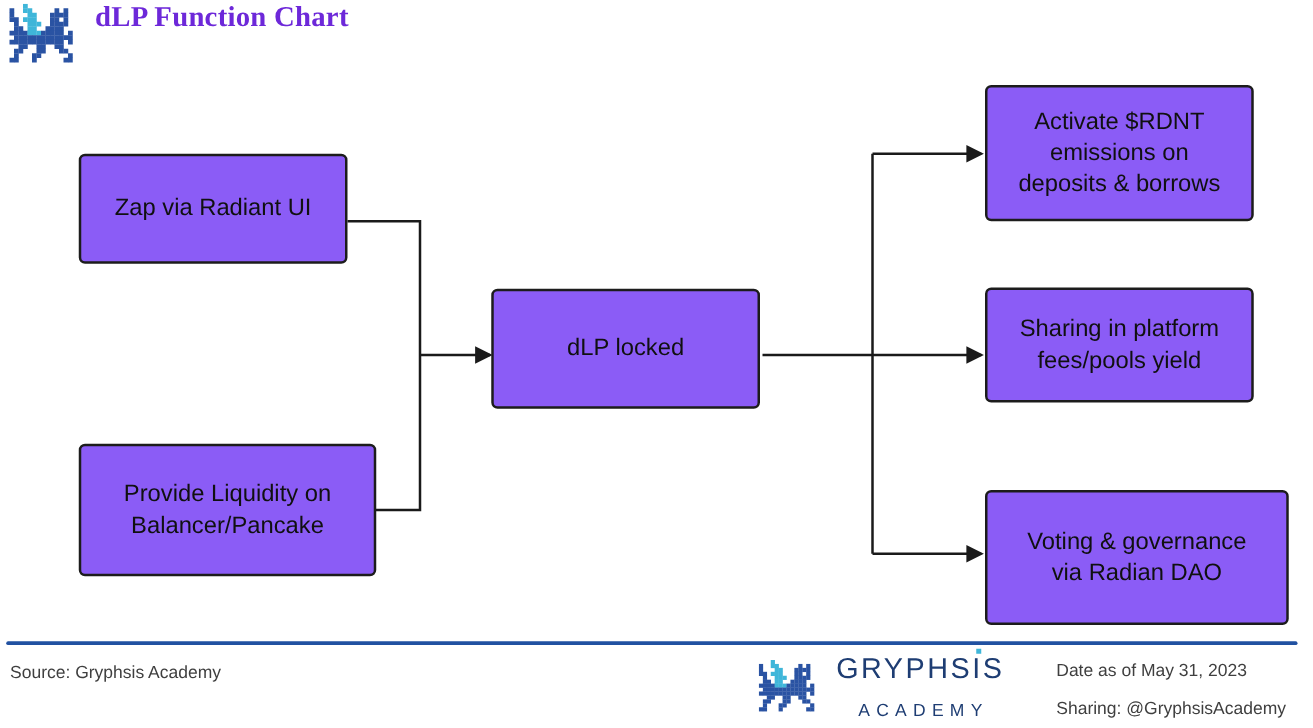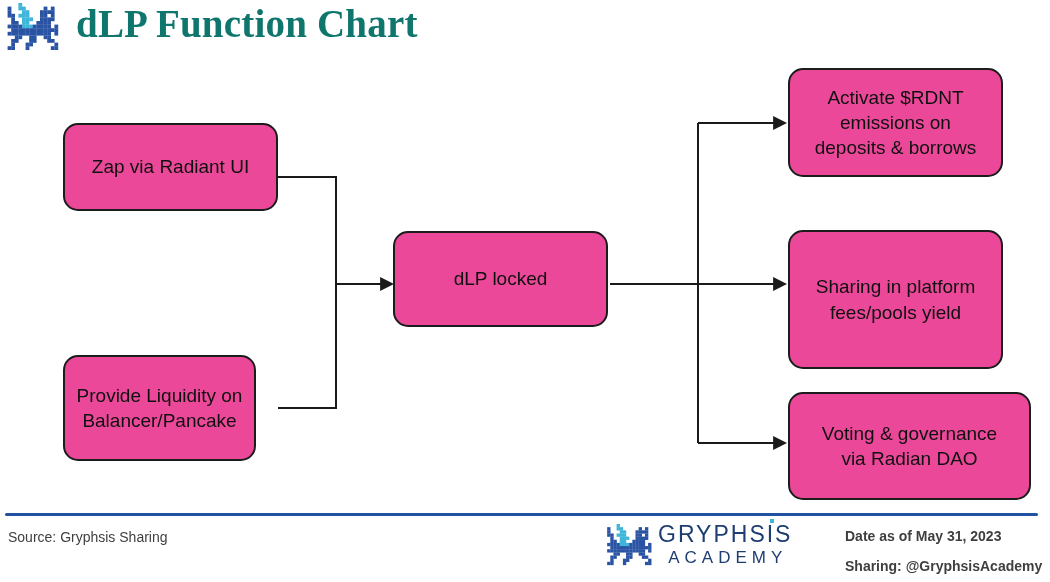--- a/index.html
+++ b/index.html
@@ -3,42 +3,42 @@
 <meta charset="utf-8">
 <style>
   html, body { margin: 0; padding: 0; background: #ffffff; }
   .canvas {
     position: relative; width: 1050px; height: 582px; background: #ffffff;
     font-family: "Liberation Sans", sans-serif; overflow: hidden;
   }
   .page-title {
     position: absolute; left: 76px; top: 1px; margin: 0;
     font-family: "Liberation Serif", serif; font-weight: 700;
-    font-size: 39px; color: #0f766e; letter-spacing: 0.2px;
+    font-size: 23px; color: #6d28d9; letter-spacing: 0.2px;
   }
   .logo-header { position: absolute; left: 4px; top: 3px; }
   .connectors { position: absolute; left: 0; top: 0; }
   .ln { stroke: #1a1a1a; stroke-width: 2; fill: none; }
   .node {
     position: absolute; box-sizing: border-box;
-    border: 2px solid #1c1c1c; border-radius: 15px; background: #ec4899;
+    border: 2px solid #1c1c1c; border-radius: 5px; background: #8b5cf6;
     display: flex; align-items: center; justify-content: center;
     text-align: center; font-size: 19px; line-height: 1.32;
     color: #101010; white-space: pre-line; padding: 4px 8px;
   }
   .footer-divider {
     position: absolute; left: 5px; top: 513px; width: 1033px; height: 3px;
     background: #2151a1; border-radius: 2px;
   }
   .footer-source { position: absolute; left: 8px; top: 529px; font-size: 14px; color: #3f3f3f; }
-  .brand { position: absolute; left: 604px; top: 521px; display: flex; align-items: center; gap: 3px; }
+  .brand { position: absolute; left: 604px; top: 521px; display: flex; align-items: center; gap: 14px; }
   .brand-text { display: flex; flex-direction: column; align-items: center; }
   .brand-name { position: relative; font-size: 23px; letter-spacing: 2px; color: #1e3d73; font-weight: 500; }
   .brand-dot { position: absolute; top: -2px; right: 18px; width: 4px; height: 4px; background: #3fb6d9; }
-  .brand-sub { font-size: 17px; letter-spacing: 5px; color: #1e3d73; font-weight: 500; margin-top: 0; text-indent: 5px; }
+  .brand-sub { font-size: 14px; letter-spacing: 5px; color: #1e3d73; font-weight: 500; margin-top: 12px; text-indent: 5px; }
   .footer-meta { position: absolute; left: 845px; top: 528px; font-size: 14px; color: #3f3f3f; }
   .footer-meta .twitter { margin-top: 14px; }
 </style>
 </head>
 <body>
 
 <div class="canvas">
 
   <svg id="logo-header" class="logo-header" width="58" height="48">
       <rect x="14.4" y="0" width="3.8000000000000003" height="3.8000000000000003" fill="#3fb6d9"></rect>
@@ -150,38 +150,38 @@
     <path class="ln" d="M278,177 H336 V408 H278" stroke="#1a1a1a"></path>
     <path class="ln" d="M336,284 H392" marker-end="url(#arw)" stroke="#1a1a1a"></path>
     <path class="ln" d="M610,284 H785" marker-end="url(#arw)" stroke="#1a1a1a"></path>
     <path class="ln" d="M698,123 V443" stroke="#1a1a1a"></path>
     <path class="ln" d="M698,123 H785" marker-end="url(#arw)" stroke="#1a1a1a"></path>
     <path class="ln" d="M698,443 H785" marker-end="url(#arw)" stroke="#1a1a1a"></path>
   </svg>
 
   <div class="node" style="left:63px; top:123px; width:215px; height:88px;">Zap via Radiant UI</div>
 
-  <div class="node" style="left:63px; top:355px; width:193px; height:106px;">Provide Liquidity on
+  <div class="node" style="left:63px; top:355px; width:238px; height:106px;">Provide Liquidity on
 Balancer/Pancake</div>
 
   <div class="node" style="left:393px; top:231px; width:215px; height:96px;">dLP locked</div>
 
   <div class="node" style="left:788px; top:68px; width:215px; height:109px;">Activate $RDNT
 emissions on
 deposits &amp; borrows</div>
 
-  <div class="node" style="left:788px; top:230px; width:215px; height:139px;">Sharing in platform
+  <div class="node" style="left:788px; top:230px; width:215px; height:92px;">Sharing in platform
 fees/pools yield</div>
 
   <div class="node" style="left:788px; top:392px; width:243px; height:108px;">Voting &amp; governance
 via Radian DAO</div>
 
   <div class="footer-divider" style="background: rgb(33, 81, 161);"></div>
 
-  <div class="footer-source" style="color: rgb(63, 63, 63);">Source: Gryphsis Sharing</div>
+  <div class="footer-source" style="color: rgb(63, 63, 63);">Source: Gryphsis Academy</div>
 
   <div class="brand">
     <svg id="logo-footer" width="51" height="42">
         <rect x="12.6" y="0" width="3.35" height="3.35" fill="#3fb6d9"></rect>
         <rect x="3.15" y="3.15" width="3.35" height="3.35" fill="#2a53a3"></rect>
         <rect x="12.6" y="3.15" width="3.35" height="3.35" fill="#3fb6d9"></rect>
         <rect x="15.75" y="3.15" width="3.35" height="3.35" fill="#3fb6d9"></rect>
         <rect x="34.65" y="3.15" width="3.35" height="3.35" fill="#2a53a3"></rect>
         <rect x="40.949999999999996" y="3.15" width="3.35" height="3.35" fill="#2a53a3"></rect>
         <rect x="3.15" y="6.3" width="3.35" height="3.35" fill="#2a53a3"></rect>
@@ -275,18 +275,18 @@
         <rect x="18.9" y="37.8" width="3.35" height="3.35" fill="#2a53a3"></rect>
         <rect x="40.949999999999996" y="37.8" width="3.35" height="3.35" fill="#2a53a3"></rect>
         <rect x="44.1" y="37.8" width="3.35" height="3.35" fill="#2a53a3"></rect>
       </svg>
     <div class="brand-text">
       <span class="brand-name" style="color: rgb(30, 61, 115);"><span>GRYPHSIS</span><span class="brand-dot" style="background: rgb(63, 182, 217);"></span></span>
       <span class="brand-sub" style="color: rgb(30, 61, 115);">ACADEMY</span>
     </div>
   </div>
 
-  <div class="footer-meta" style="color: rgb(63, 63, 63); font-weight: bold;">
+  <div class="footer-meta" style="color: rgb(63, 63, 63);">
     <div class="date">Date as of May 31, 2023</div>
     <div class="twitter">Sharing: @GryphsisAcademy</div>
   </div>
 
 </div>
 
 </body></html>

